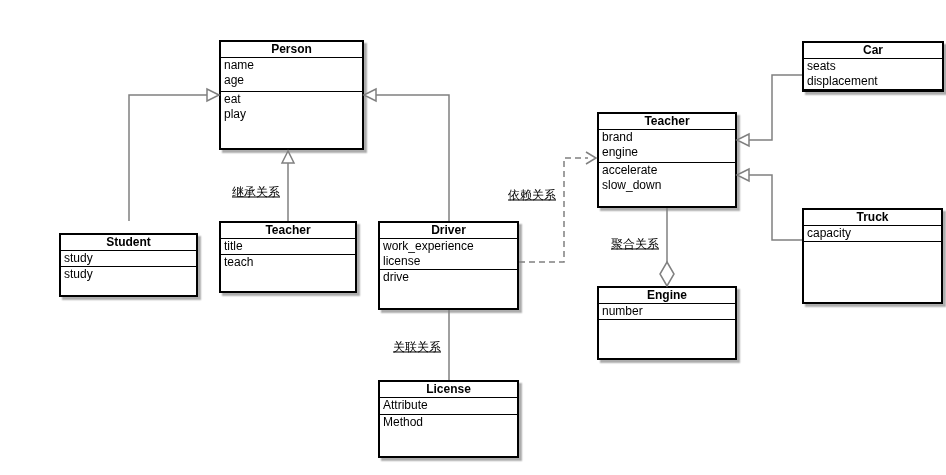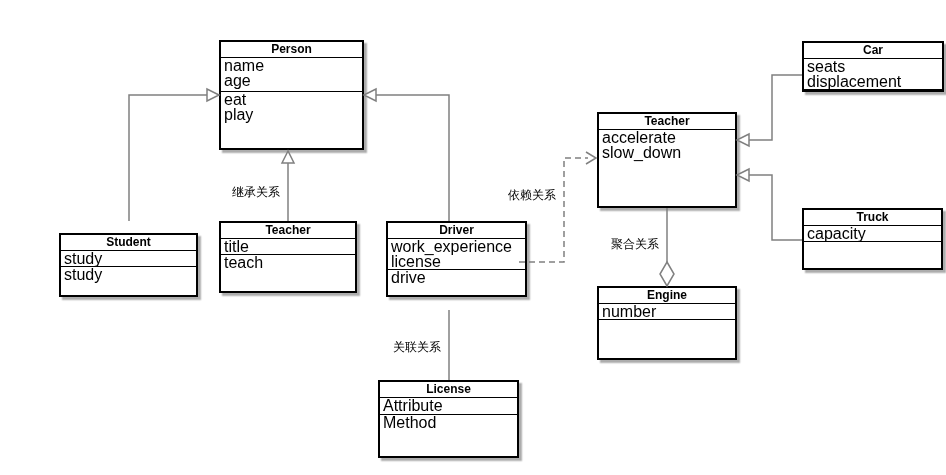--- a/index.html
+++ b/index.html
@@ -5,24 +5,24 @@
   html,body{margin:0;padding:0;background:#fff;}
   #canvas{position:relative;width:946px;height:475px;background:#fff;overflow:hidden;
           font-family:"Liberation Sans","DejaVu Sans",sans-serif;margin-left:19px;}
   .uml-class{position:absolute;display:flex;flex-direction:column;background:#fff;
              border:2px solid #000;box-sizing:border-box;z-index:1;
              box-shadow:3px 3px 1.5px rgba(0,0,0,0.32);}
   .uml-title{height:15px;line-height:15px;font-size:12px;font-weight:bold;text-align:center;
              border-bottom:1.5px solid #000;flex:0 0 auto;}
   .uml-section{border-bottom:1.5px solid #000;padding:0 3px;overflow:hidden;flex:0 0 auto;box-sizing:border-box;}
   .uml-section.last{border-bottom:none;flex:1 1 auto;}
-  .uml-row{font-size:16px;line-height:15px;white-space:nowrap;color:#000;}
+  .uml-row{font-size:12px;line-height:15px;white-space:nowrap;color:#000;}
   #edges{position:absolute;left:0;top:0;z-index:2;pointer-events:none;}
   .edge-label{position:absolute;z-index:3;transform:translate(-50%,-50%);background:#fff;
-              padding:0 2px;font-size:12px;color:#000;white-space:nowrap;}
+              padding:0 2px;font-size:12px;color:#000;white-space:nowrap;text-decoration:underline;}
 </style>
 </head>
 <body>
 
 <div id="canvas">
 
   <div class="uml-class" style="left:200px;top:40px;width:145px;height:110px">
     <div class="uml-title">Person</div>
     <div class="uml-section" style="height:34px">
       <div class="uml-row">name</div>
@@ -47,49 +47,53 @@
   <div class="uml-class" style="left:200px;top:221px;width:138px;height:72px">
     <div class="uml-title">Teacher</div>
     <div class="uml-section" style="height:16px">
       <div class="uml-row">title</div>
     </div>
     <div class="uml-section last">
       <div class="uml-row">teach</div>
     </div>
   </div>
 
-  <div class="uml-class" style="left:367px;top:221px;width:141px;height:76px">
+  <div class="uml-class" style="left:359px;top:221px;width:141px;height:89px">
     <div class="uml-title">Driver</div>
     <div class="uml-section" style="height:31px">
       <div class="uml-row">work_experience</div>
       <div class="uml-row">license</div>
     </div>
     <div class="uml-section last">
       <div class="uml-row">drive</div>
     </div>
   </div>
 
   <div class="uml-class" style="left:578px;top:112px;width:140px;height:96px">
     <div class="uml-title">Teacher</div>
+    <div class="uml-section" style="height:33px">
+      <div class="uml-row">brand</div>
+      <div class="uml-row">engine</div>
+    </div>
     <div class="uml-section last">
       <div class="uml-row">accelerate</div>
       <div class="uml-row">slow_down</div>
     </div>
   </div>
 
   <div class="uml-class" style="left:783px;top:41px;width:142px;height:51px">
     <div class="uml-title">Car</div>
     <div class="uml-section" style="height:31px">
       <div class="uml-row">seats</div>
       <div class="uml-row">displacement</div>
     </div>
     <div class="uml-section last"></div>
   </div>
 
-  <div class="uml-class" style="left:783px;top:208px;width:141px;height:62px">
+  <div class="uml-class" style="left:783px;top:208px;width:141px;height:96px">
     <div class="uml-title">Truck</div>
     <div class="uml-section" style="height:16px">
       <div class="uml-row">capacity</div>
     </div>
     <div class="uml-section last"></div>
   </div>
 
   <div class="uml-class" style="left:578px;top:286px;width:140px;height:74px">
     <div class="uml-title">Engine</div>
     <div class="uml-section" style="height:16px">

